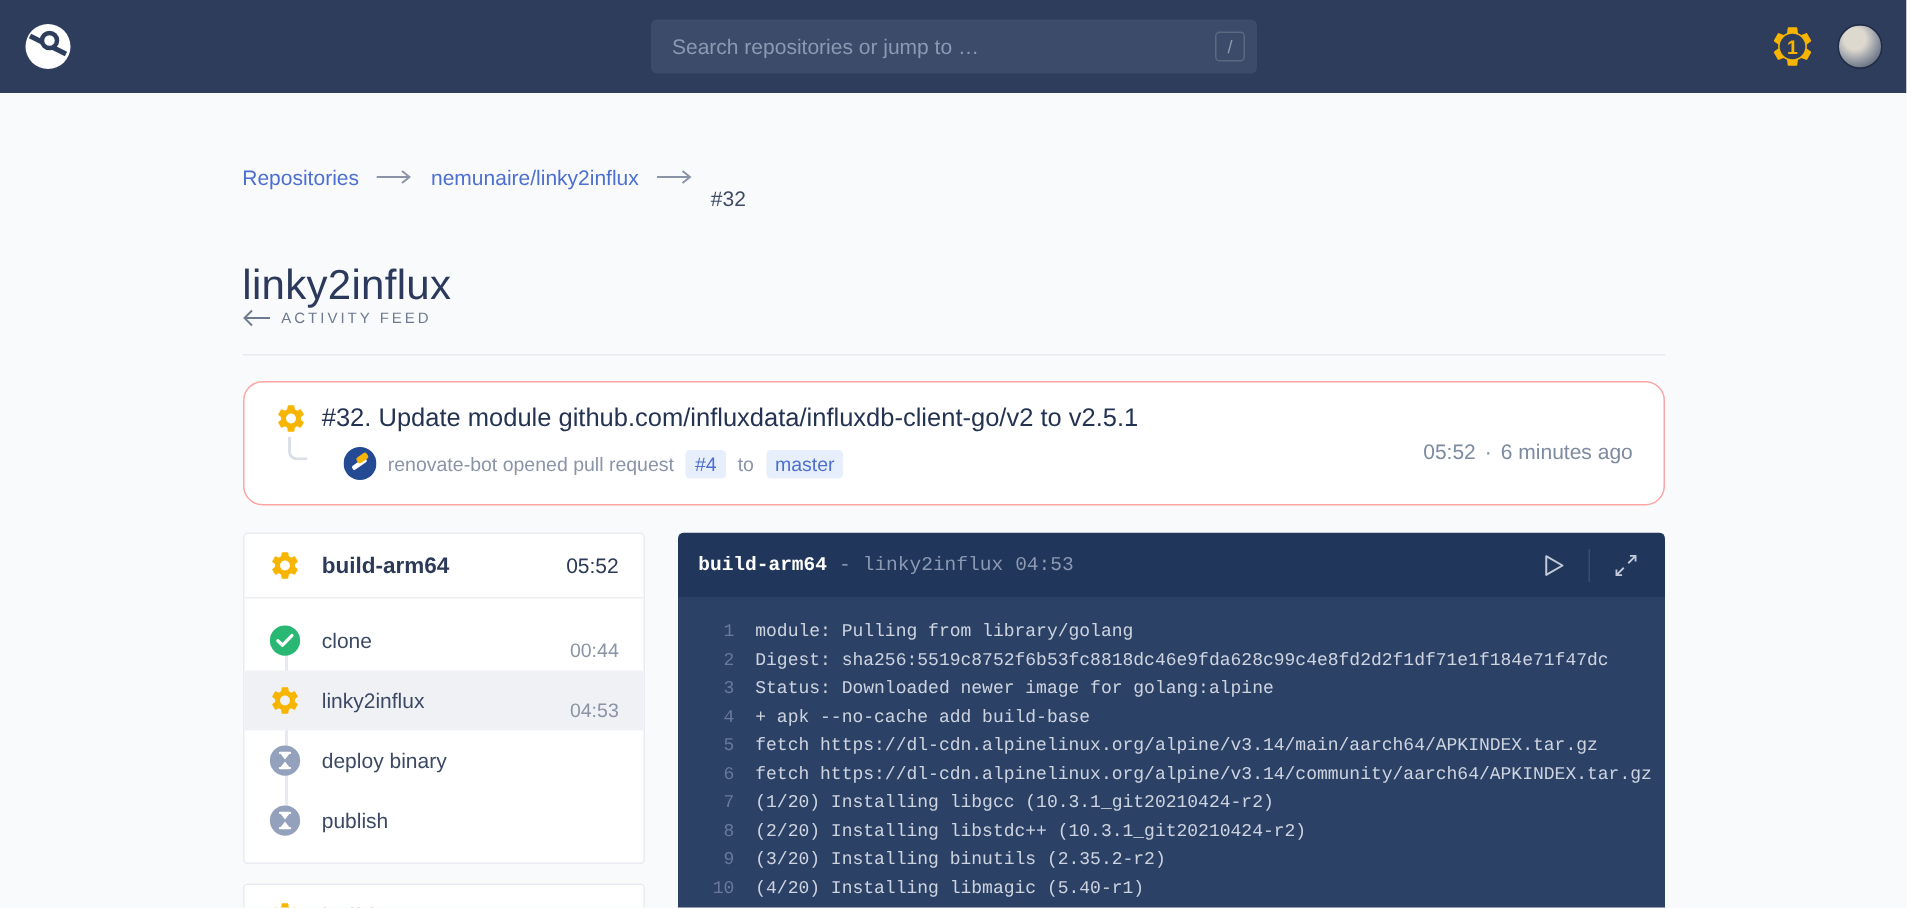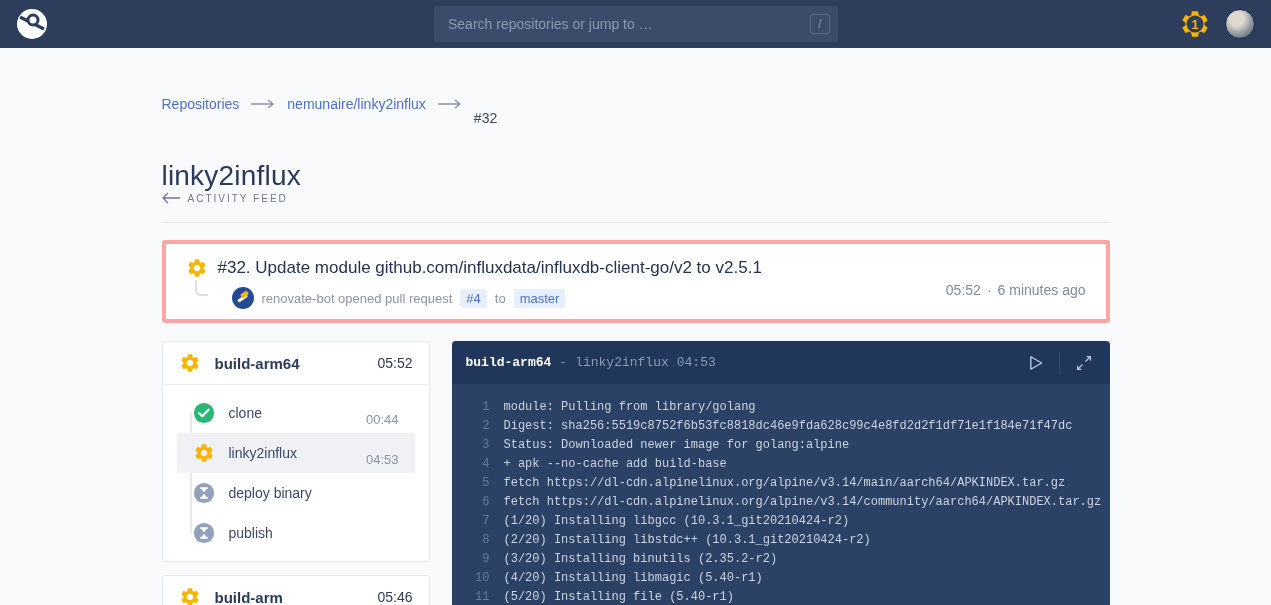--- a/index.html
+++ b/index.html
@@ -1,20 +1,20 @@
 <!DOCTYPE html>
 <html><head>
 <meta charset="utf-8">
 <style>
   * { margin:0; padding:0; box-sizing:border-box; }
   html,body { width:1271px; height:605px; overflow:hidden; background:#f9fafc;
               font-family:"Liberation Sans", sans-serif; }
 
   
-  .navbar { height:48px; background:#2e3d5c; display:flex; align-items:center;
+  .navbar { height:62px; background:#2e3d5c; display:flex; align-items:center;
             padding:0 16px; position:relative; }
   .logo { width:32px; height:32px; flex:0 0 auto; cursor:pointer; }
   .search-wrap { position:absolute; left:434px; width:404px; height:36px; }
   .search-input { width:100%; height:100%; background:#3c4b6a; border:none; border-radius:4px;
             color:#c9d2e4; font-size:14px; padding:0 40px 0 14px; outline:none;
             font-family:"Liberation Sans", sans-serif; }
   .search-input::placeholder { color:#8b99b3; }
   .slash-key { position:absolute; right:8px; top:8px; width:20px; height:20px; border:1px solid #5a6880;
             border-radius:3px; color:#8b99b3; font-size:12px; display:flex; align-items:center;
             justify-content:center; }
@@ -40,42 +40,42 @@
   .btn { display:flex; align-items:center; gap:8px; background:#fff; border:1px solid #d9dee8;
          border-radius:3px; padding:7px 12px; font-size:13px; letter-spacing:1.5px;
          color:#2b3a5c; cursor:pointer; font-family:"Liberation Sans", sans-serif; }
 
   .feed-link { display:flex; align-items:center; gap:8px; font-size:10px;
          letter-spacing:2px; color:#6e7a8f; cursor:pointer; }
 
   .divider { height:1px; background:#e7e9ee; margin-top:18px; }
 
   
-  .activity-card { margin-top:17px; background:#fff; border:4px solid #fca5a5; border-radius:3px;
+  .activity-card { margin-top:17px; background:#fff; border:1px solid #fca5a5; border-radius:13px;
          padding:13px 20px 12px 20px; position:relative; height:83px; }
   .act-top { display:flex; align-items:center; gap:10px; }
   .act-title { font-size:17px; color:#243352; font-weight:500; }
   .act-connector { position:absolute; left:29px; top:36px; width:13px; height:16px;
          border-left:2px solid #dbdfe7; border-bottom:2px solid #dbdfe7;
          border-bottom-left-radius:6px; }
   .act-bottom { display:flex; align-items:center; gap:8px; margin:8px 0 0 46px; font-size:13px;
          color:#8a94a8; }
   .badge { background:#e8effc; color:#4d6fd0; border-radius:3px; padding:2px 6px; cursor:pointer; }
   .act-time { position:absolute; right:20px; top:38px; font-size:14px; color:#7d8aa0;
          display:flex; gap:6px; align-items:center; }
 
   
   .main-row { display:flex; gap:22px; margin-top:18px; align-items:flex-start; }
   .sidebar { width:268px; flex:0 0 auto; display:flex; flex-direction:column; gap:13px; }
   .build-card { background:#fff; border:1px solid #e9ebf0; border-radius:3px; overflow:hidden; }
   .build-head { display:flex; align-items:center; gap:14px; padding:10px 16px; height:43px;
          border-bottom:1px solid #eceef2; cursor:pointer; }
   .build-name { font-size:15px; font-weight:bold; color:#2c3a58; }
   .build-dur { margin-left:auto; font-size:14px; color:#2c3a58; }
-  .steps { position:relative; padding:8px 14px; }
+  .steps { position:relative; padding:8px 0; }
   .steps-line { position:absolute; left:27px; top:28px; bottom:28px; width:2px; background:#e6e9ef; }
   .step-row { display:flex; align-items:center; gap:14px; height:40px; padding:0 16px;
          position:relative; cursor:pointer; }
   .step-row.selected { background:#f0f1f4; }
   .step-name { font-size:14px; color:#3c4964; }
   .step-dur { margin-left:auto; font-size:13px; color:#8a94a6;margin-top:12px; }
   .sicon { width:22px; height:22px; flex:0 0 auto; position:relative; z-index:1; }
 
   
   .console { flex:1; border-radius:4px 4px 0 0; overflow:hidden; }

